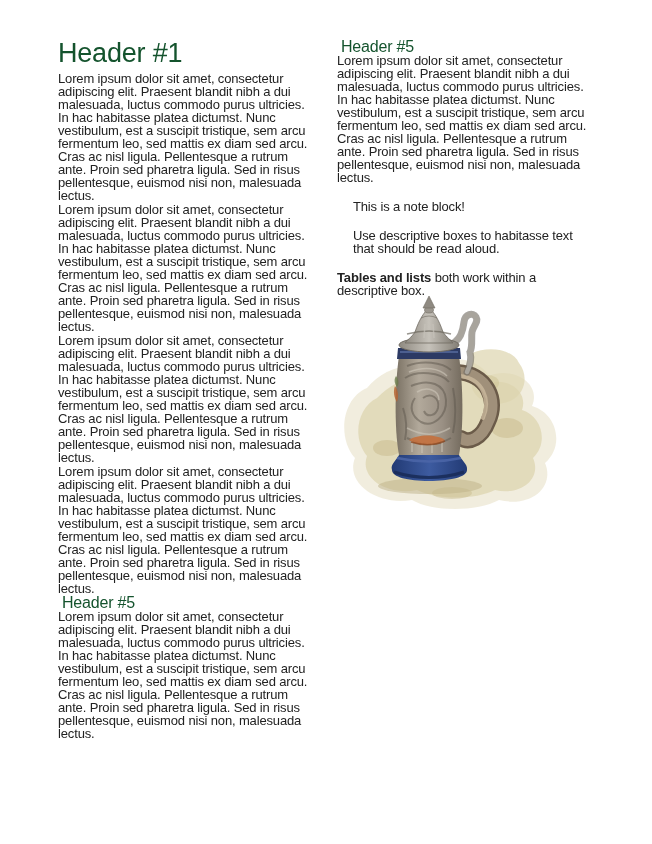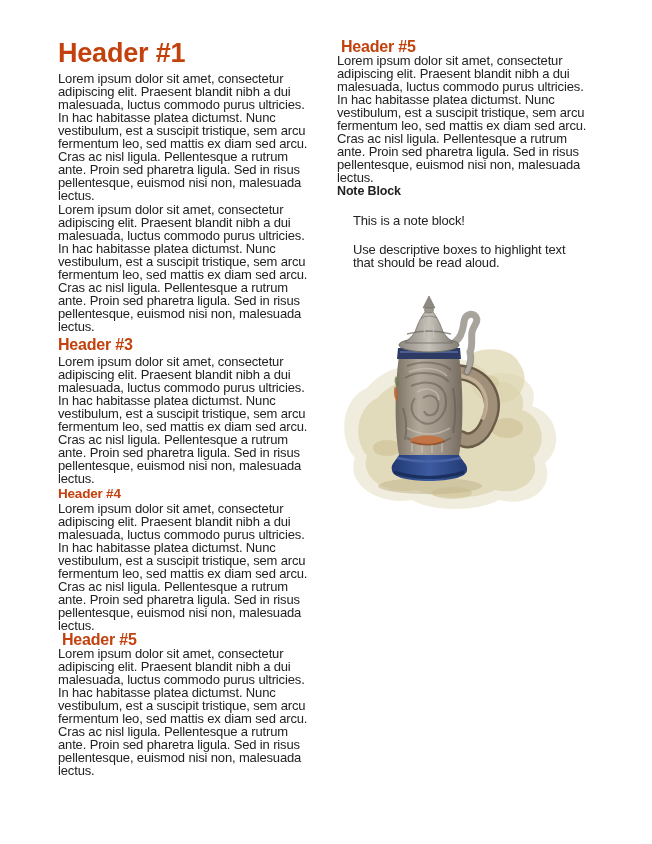--- a/index.html
+++ b/index.html
@@ -7,21 +7,21 @@
     width:652px; height:844px; background:#ffffff; position:relative;
     font-family:"Liberation Sans", sans-serif; overflow:hidden;
   }
   .page { position:absolute; inset:0; background:#ffffff; }
   .col {
     position:absolute; top:40px; width:252px;
     color:#222222; font-size:13px; line-height:13px; letter-spacing:-0.15px;
   }
   .col-left  { left:58px; }
   .col-right { left:337px; }
-  h1,h2,h3,h4,h5 { color:#c2410c; font-weight:700; letter-spacing:-0.2px; }
+  h1,h2,h3,h4,h5 { color:#14532d; font-weight:400; letter-spacing:-0.2px; }
   h1 { font-size:27px;   line-height:27px; margin:0 0 5px 0; }
   h2 { font-size:21px;   line-height:21px; margin:2px 0 4px 0; }
   h3 { font-size:16px;   line-height:17px; margin:3px 0 2px 0; }
   h4 { font-size:13.5px; line-height:14px; margin:2px 0 1px 0; }
   h5 { font-size:16px; line-height:13px; margin:1px 0 1px 4px; }
   .col-right h5.first { margin-top:0; }
   p.body { margin:0 0 1px 0; }
   .label-bold { font-weight:700; font-size:12.5px; line-height:13px; }
   p.note-text { margin:16px; }
   p.mixed { margin:0; }
@@ -38,42 +38,40 @@
 
   <div class="col col-left">
     <section>
       <h1>Header #1</h1>
       <p class="body">Lorem ipsum dolor sit amet, consectetur adipiscing elit. Praesent blandit nibh a dui malesuada, luctus commodo purus ultricies. In hac habitasse platea dictumst. Nunc vestibulum, est a suscipit tristique, sem arcu fermentum leo, sed mattis ex diam sed arcu. Cras ac nisl ligula. Pellentesque a rutrum ante. Proin sed pharetra ligula. Sed in risus pellentesque, euismod nisi non, malesuada lectus.</p>
     </section>
     <section>
       <p class="body">Lorem ipsum dolor sit amet, consectetur adipiscing elit. Praesent blandit nibh a dui malesuada, luctus commodo purus ultricies. In hac habitasse platea dictumst. Nunc vestibulum, est a suscipit tristique, sem arcu fermentum leo, sed mattis ex diam sed arcu. Cras ac nisl ligula. Pellentesque a rutrum ante. Proin sed pharetra ligula. Sed in risus pellentesque, euismod nisi non, malesuada lectus.</p>
     </section>
     <section>
-      <h3>Header #3</h3>
       <p class="body">Lorem ipsum dolor sit amet, consectetur adipiscing elit. Praesent blandit nibh a dui malesuada, luctus commodo purus ultricies. In hac habitasse platea dictumst. Nunc vestibulum, est a suscipit tristique, sem arcu fermentum leo, sed mattis ex diam sed arcu. Cras ac nisl ligula. Pellentesque a rutrum ante. Proin sed pharetra ligula. Sed in risus pellentesque, euismod nisi non, malesuada lectus.</p>
     </section>
     <section>
-      <h4>Header #4</h4>
       <p class="body">Lorem ipsum dolor sit amet, consectetur adipiscing elit. Praesent blandit nibh a dui malesuada, luctus commodo purus ultricies. In hac habitasse platea dictumst. Nunc vestibulum, est a suscipit tristique, sem arcu fermentum leo, sed mattis ex diam sed arcu. Cras ac nisl ligula. Pellentesque a rutrum ante. Proin sed pharetra ligula. Sed in risus pellentesque, euismod nisi non, malesuada lectus.</p>
     </section>
     <section>
       <h5>Header #5</h5>
       <p class="body">Lorem ipsum dolor sit amet, consectetur adipiscing elit. Praesent blandit nibh a dui malesuada, luctus commodo purus ultricies. In hac habitasse platea dictumst. Nunc vestibulum, est a suscipit tristique, sem arcu fermentum leo, sed mattis ex diam sed arcu. Cras ac nisl ligula. Pellentesque a rutrum ante. Proin sed pharetra ligula. Sed in risus pellentesque, euismod nisi non, malesuada lectus.</p>
     </section>
   </div>
 
   <div class="col col-right">
     <h5 class="first">Header #5</h5>
     <p class="body">Lorem ipsum dolor sit amet, consectetur adipiscing elit. Praesent blandit nibh a dui malesuada, luctus commodo purus ultricies. In hac habitasse platea dictumst. Nunc vestibulum, est a suscipit tristique, sem arcu fermentum leo, sed mattis ex diam sed arcu. Cras ac nisl ligula. Pellentesque a rutrum ante. Proin sed pharetra ligula. Sed in risus pellentesque, euismod nisi non, malesuada lectus.</p>
 
-    <div class="label-bold">Note Block</div>
     <p class="note-text">This is a note block!</p>
 
-    <p class="note-text">Use descriptive boxes to highlight text that should be read aloud.</p>
+    <p class="note-text">Use descriptive boxes to habitasse text that should be read aloud.</p>
 
+    <p class="mixed"><b>Tables and lists</b><span> both work within a descriptive box.</span></p>
   </div>
 
   <div class="stein-wrap">
     <svg viewBox="0 0 230 225" xmlns="http://www.w3.org/2000/svg">
       <defs>
         <linearGradient id="gBody" x1="0" y1="0" x2="1" y2="0">
           <stop offset="0" stop-color="#7b7264"></stop>
           <stop offset="0.35" stop-color="#b2a99b"></stop>
           <stop offset="0.7" stop-color="#9a9084"></stop>
           <stop offset="1" stop-color="#746b5e"></stop>

